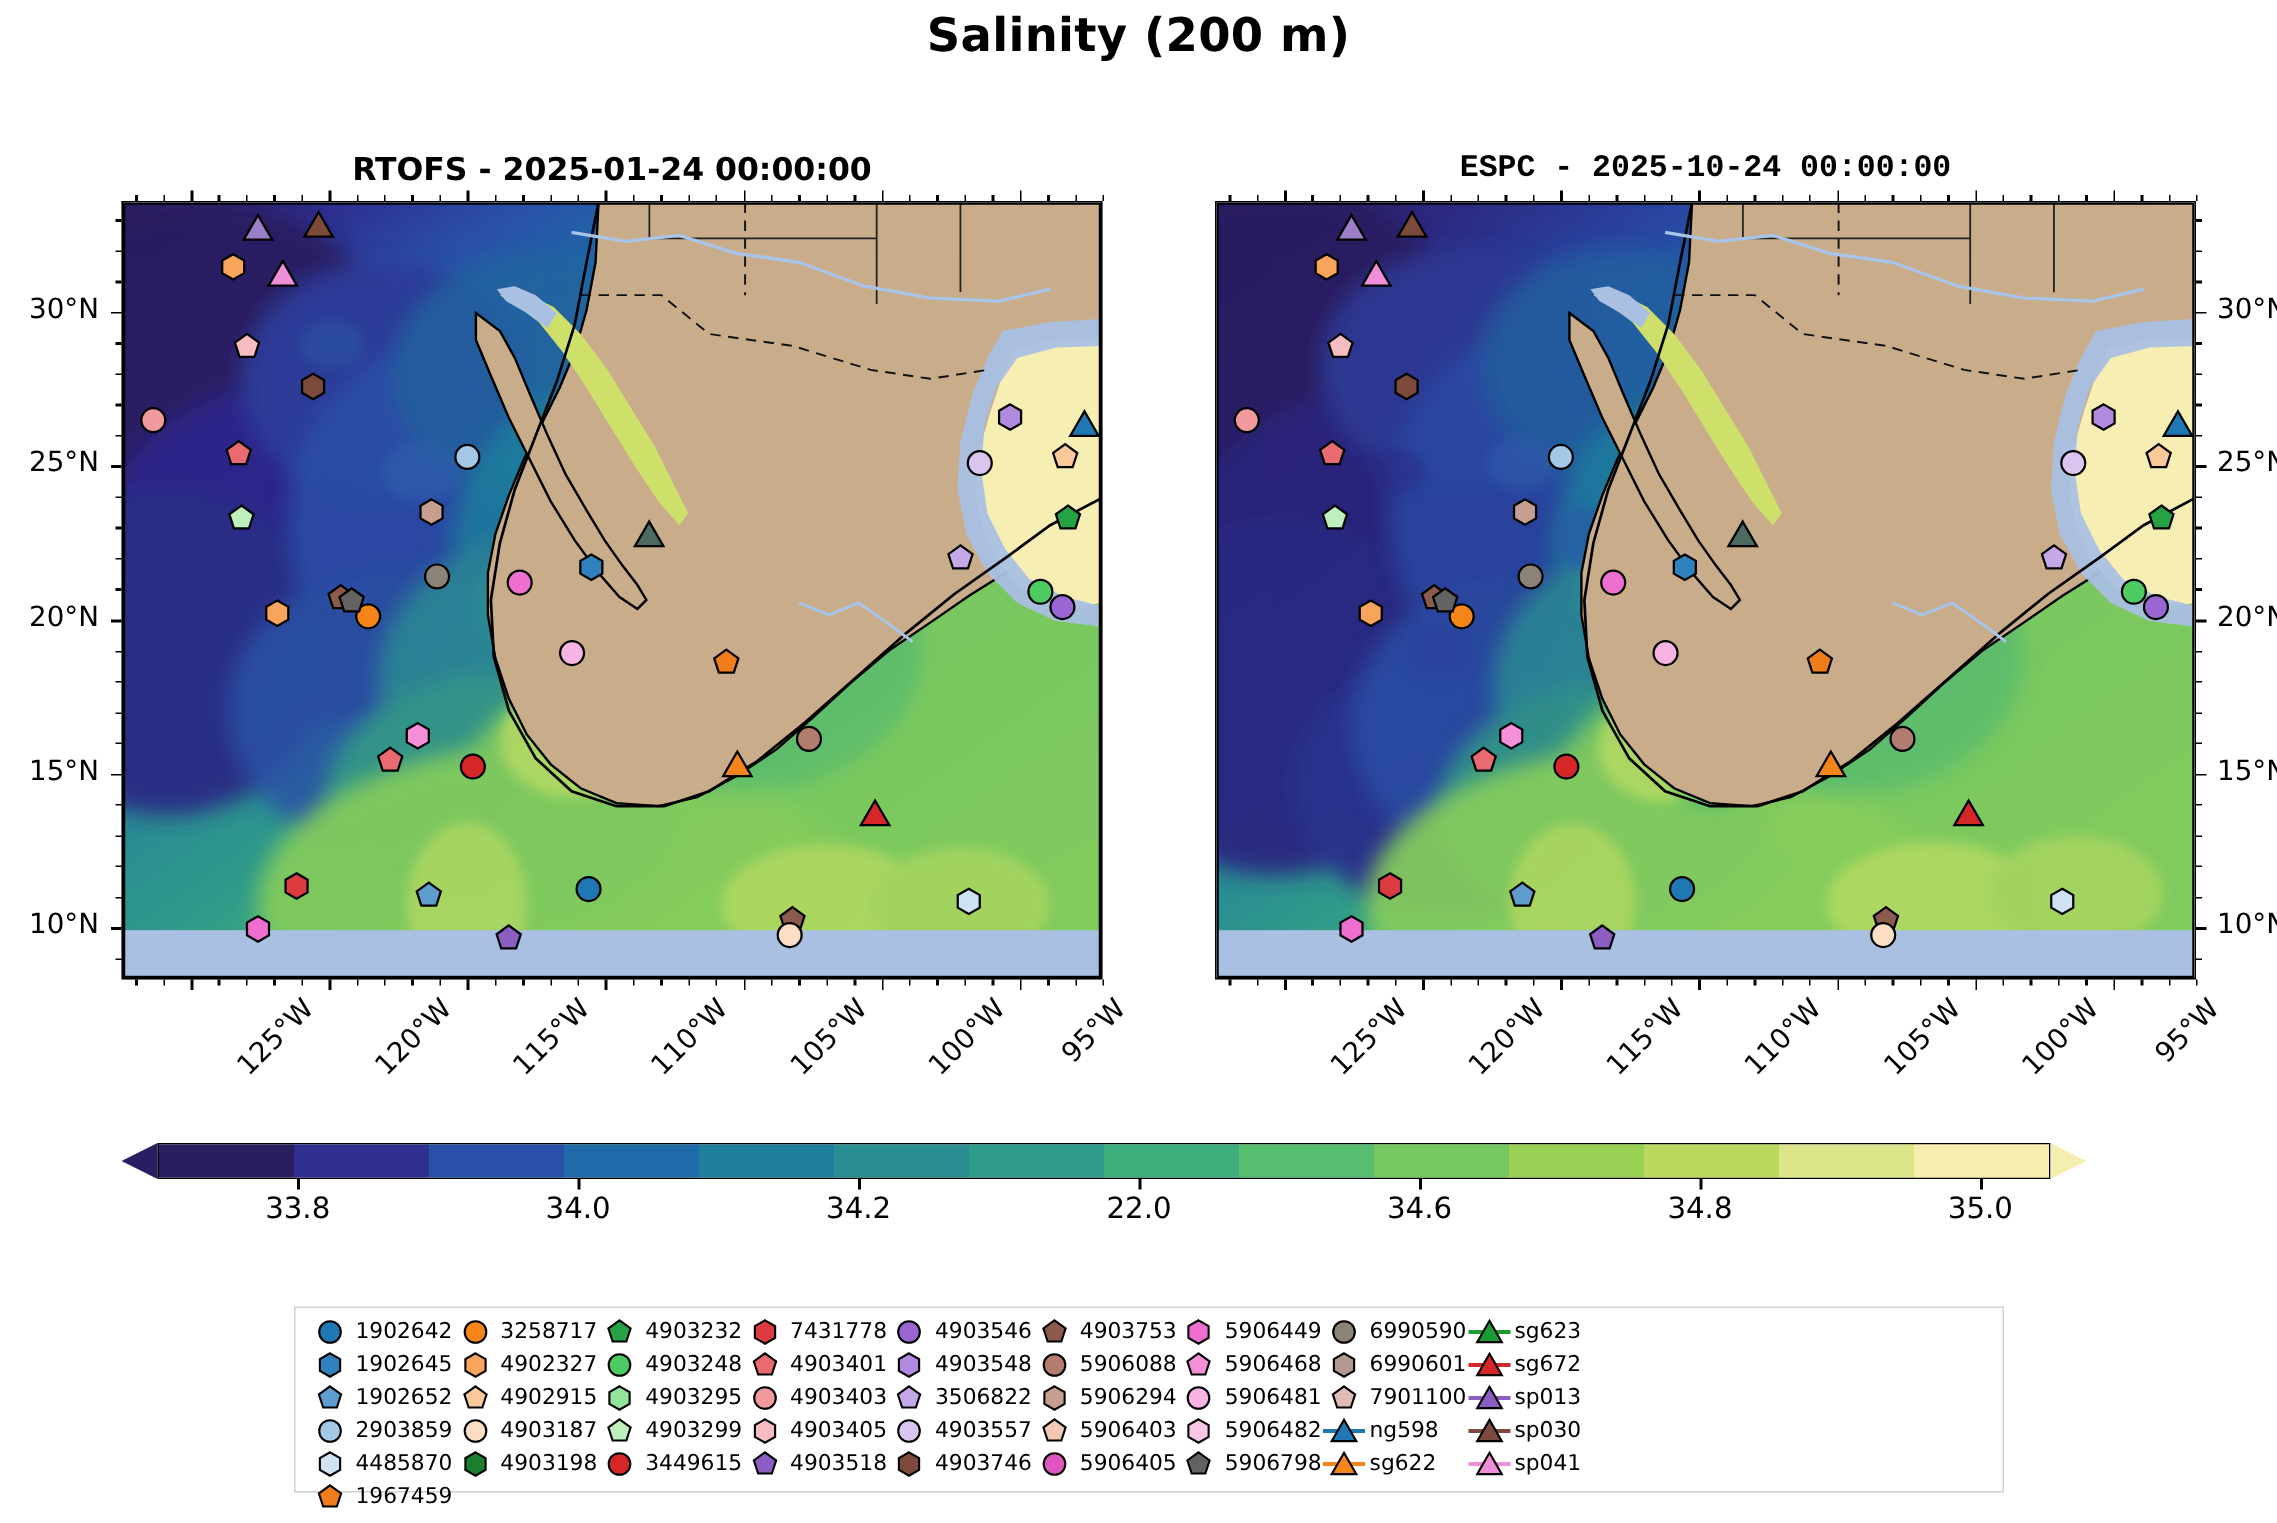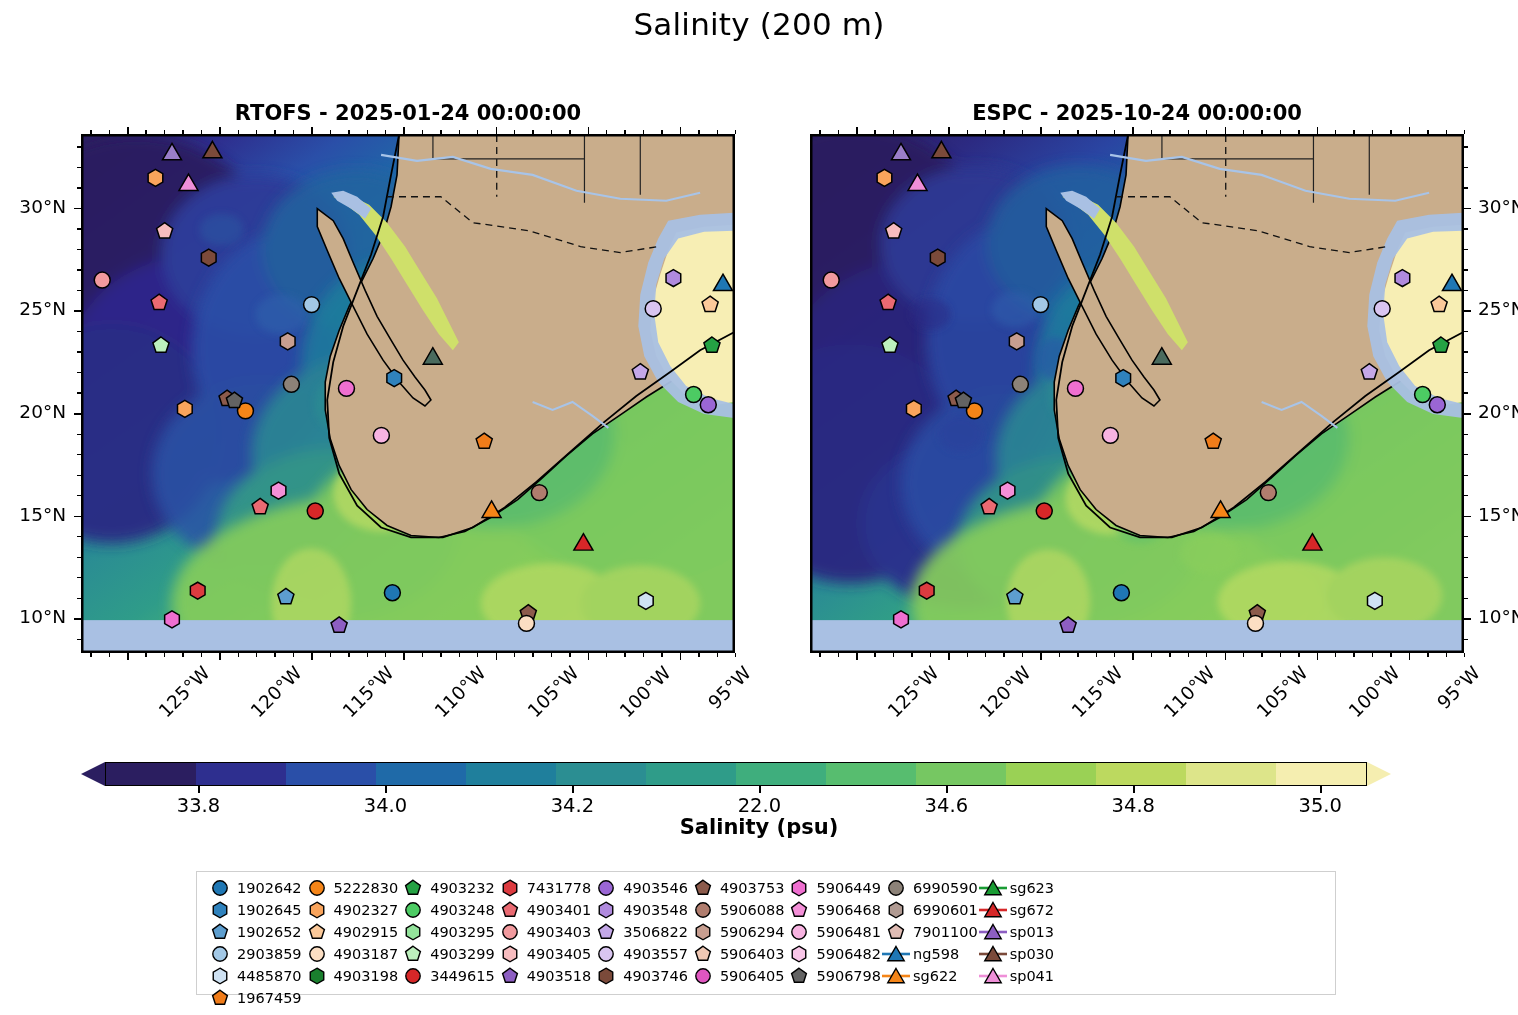--- a/index.html
+++ b/index.html
@@ -3,24 +3,24 @@
 <meta charset="utf-8">
 <style>
   html,body{margin:0;padding:0;background:#ffffff;}
   body{width:1518px;height:1015px;position:relative;overflow:hidden;
        font-family:"DejaVu Sans","Liberation Sans",sans-serif;color:#000;}
 
   .fig{position:absolute;inset:0;}
 
   
   #suptitle{position:absolute;top:6px;left:0;width:1518px;text-align:center;
-            font-size:31px;font-weight:normal;letter-spacing:.2px;}
+            font-size:31px;font-weight:bold;letter-spacing:.2px;}
   .panel-title{position:absolute;text-align:center;font-size:21px;font-weight:bold;}
   #title-left {left:81px; width:654px; top:101px;}
-  #title-right{left:810px;width:654px; top:101px;}
+  #title-right{left:810px;width:654px; top:101px;font-family:Liberation Mono, monospace;}
 
   
   .panel{position:absolute;top:134px;height:519px;width:654px;
          border:1.6px solid #000;box-sizing:border-box;overflow:hidden;
          background:#a9c0e3;}
   #panel-left {left:81px;}
   #panel-right{left:810px;}
   .mapsvg{position:absolute;left:0;top:0;width:100%;height:100%;display:block;}
 
   
@@ -803,21 +803,20 @@
       <div class="cb-lab" style="left: 491.407px;">34.2</div>
       <div class="cb-tick" style="left: 678.37px;"></div>
       <div class="cb-lab" style="left: 678.37px;">22.0</div>
       <div class="cb-tick" style="left: 865.333px;"></div>
       <div class="cb-lab" style="left: 865.333px;">34.6</div>
       <div class="cb-tick" style="left: 1052.3px;"></div>
       <div class="cb-lab" style="left: 1052.3px;">34.8</div>
       <div class="cb-tick" style="left: 1239.26px;"></div>
       <div class="cb-lab" style="left: 1239.26px;">35.0</div>
     </div>
-  <div id="cbar-label">Salinity (psu)</div>
 
 
   <div id="legend">
       <div class="leg-col">
         <div class="leg-item">
           <span class="leg-mk">
             <svg width="30" height="22">
               <circle cx="15" cy="11" r="7.2" fill="#1f77b4" stroke="#000" stroke-width="1.4"></circle>
             </svg>
           </span>
@@ -864,21 +863,21 @@
           <span class="leg-txt">1967459</span>
         </div>
       </div>
       <div class="leg-col">
         <div class="leg-item">
           <span class="leg-mk">
             <svg width="30" height="22">
               <circle cx="15" cy="11" r="7.2" fill="#f58518" stroke="#000" stroke-width="1.4"></circle>
             </svg>
           </span>
-          <span class="leg-txt">5222830</span>
+          <span class="leg-txt">3258717</span>
         </div>
         <div class="leg-item">
           <span class="leg-mk">
             <svg width="30" height="22">
               <polygon points="15.00,3.20 21.75,7.10 21.75,14.90 15.00,18.80 8.25,14.90 8.25,7.10" fill="#f9a45c" stroke="#000" stroke-width="1.4"></polygon>
             </svg>
           </span>
           <span class="leg-txt">4902327</span>
         </div>
         <div class="leg-item">

